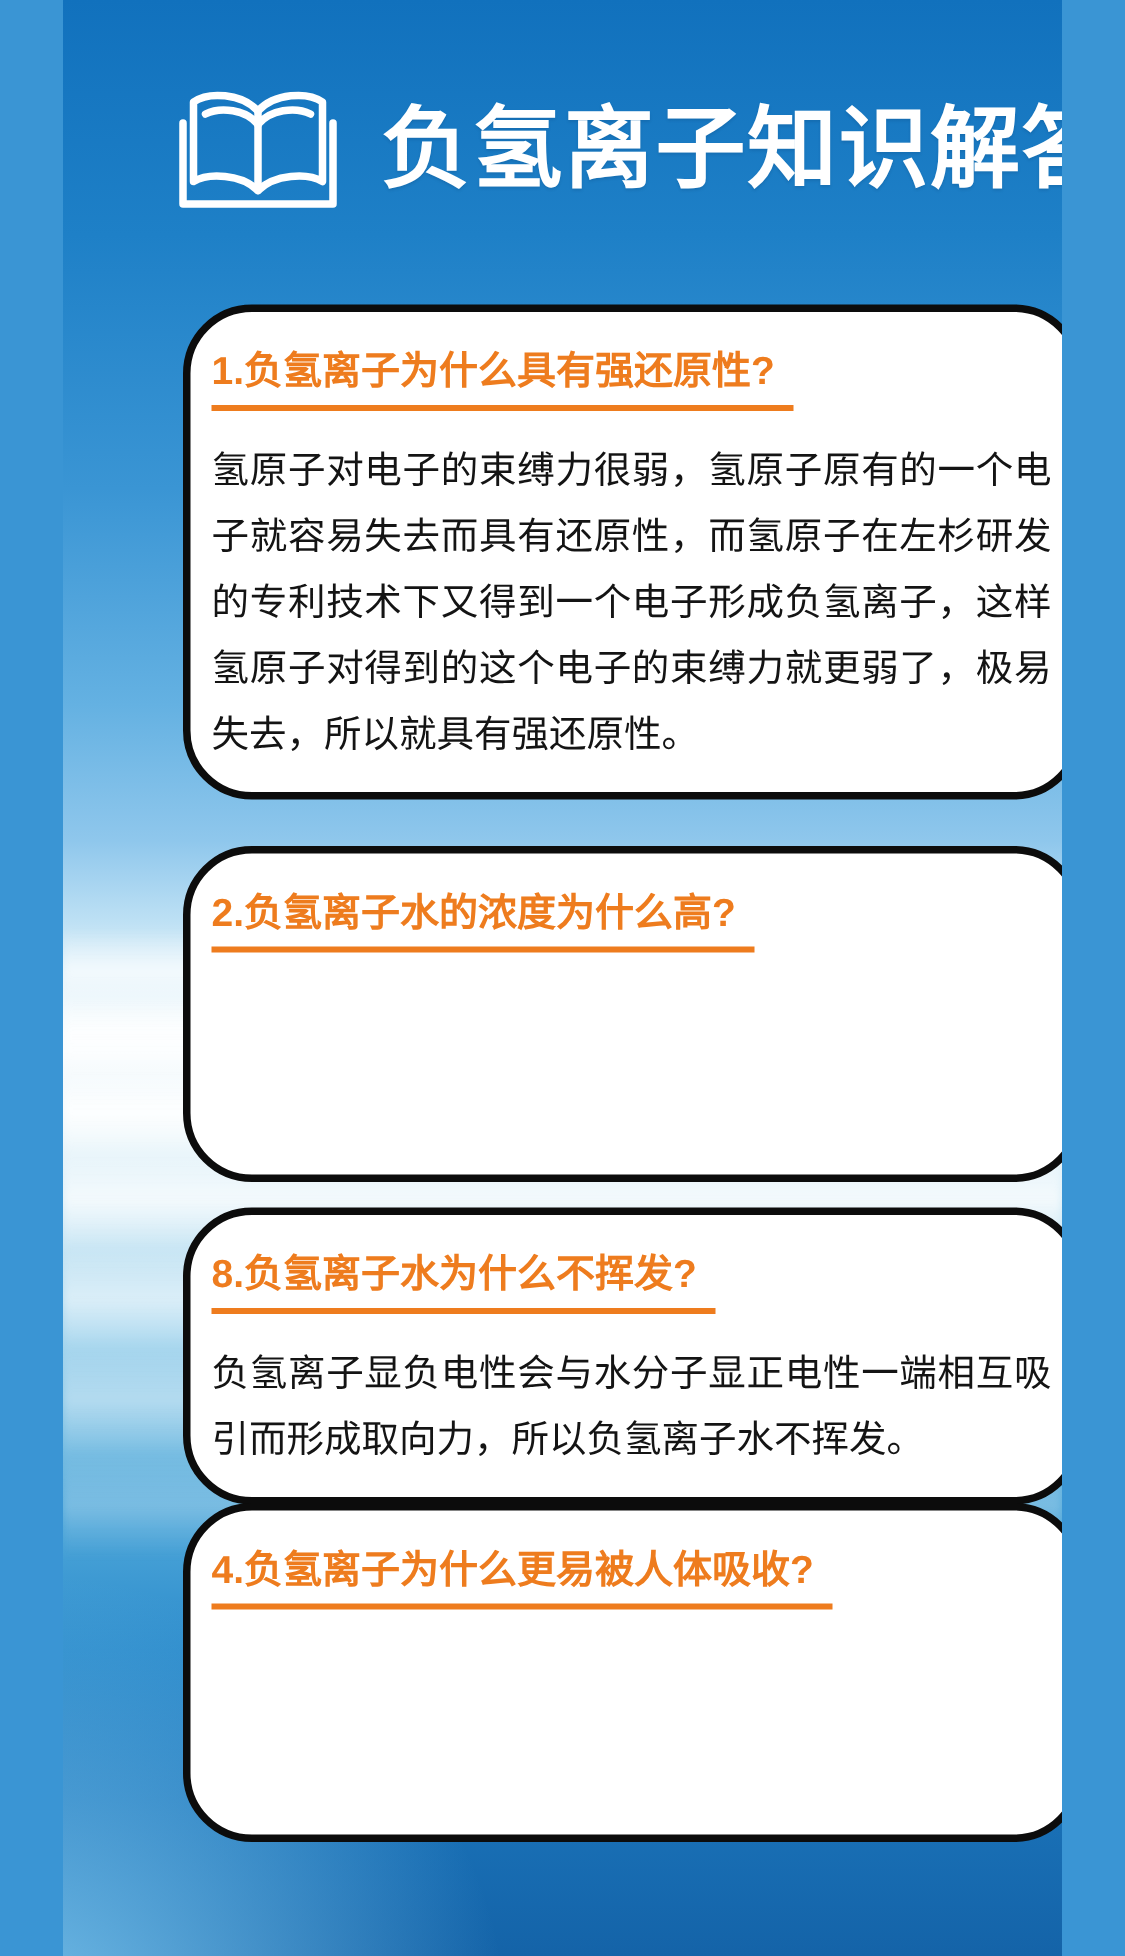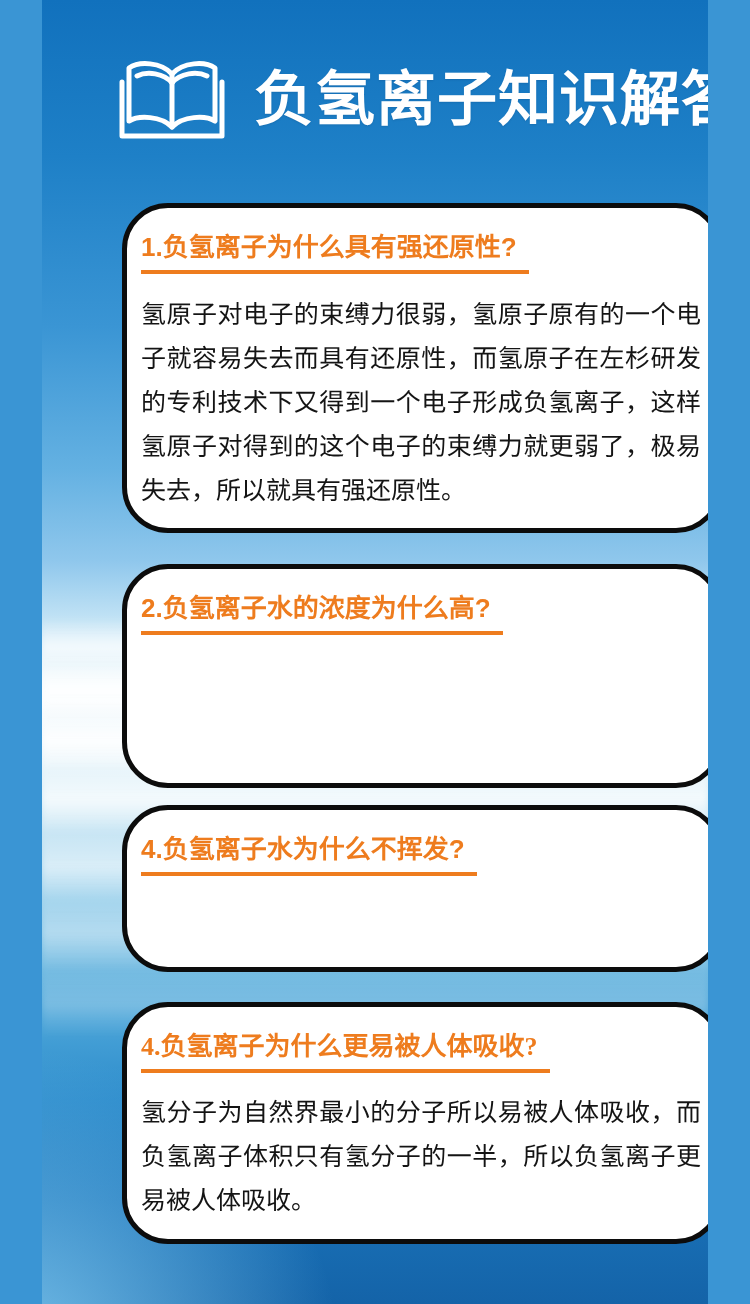--- a/index.html
+++ b/index.html
@@ -70,21 +70,21 @@
   .card {
     position: absolute; left: 80px; width: 600px;
     background: var(--card-bg, #ffffff);
     border: 5px solid var(--card-border, #0c0c0c);
     border-radius: 46px;
     padding: 24px 16px 16px 14px;
   }
   .card-1 { top: 203px; min-height: 307px; }
   .card-2 { top: 564px; min-height: 224px; }
   .card-3 { top: 805px; min-height: 167px; }
-  .card-4 { top: 1002px; min-height: 226px; font-family: Liberation Serif, serif; }
+  .card-4 { top: 1002px; min-height: 226px; }
   .card-title {
     display: inline-block;
     color: var(--accent-orange, #ee7c1e);
     font-size: 26px; font-weight: 700; line-height: 1.2;
     border-bottom: 4px solid var(--accent-orange, #ee7c1e);
     padding: 0 12px 7px 0;
     margin-bottom: 18px;
     white-space: nowrap;
   }
   .card-body {
@@ -118,21 +118,21 @@
   <section class="card card-1">
     <h2 class="card-title">1.负氢离子为什么具有强还原性?</h2>
     <p class="card-body">氢原子对电子的束缚力很弱，氢原子原有的一个电子就容易失去而具有还原性，而氢原子在左杉研发的专利技术下又得到一个电子形成负氢离子，这样氢原子对得到的这个电子的束缚力就更弱了，极易失去，所以就具有强还原性。</p>
   </section>
 
   <section class="card card-2">
     <h2 class="card-title">2.负氢离子水的浓度为什么高?</h2>
   </section>
 
   <section class="card card-3">
-    <h2 class="card-title">4.负氢离子水为什么不挥发?</h2>
+    <h2 class="card-title">8.负氢离子水为什么不挥发?</h2>
+    <p class="card-body">负氢离子显负电性会与水分子显正电性一端相互吸引而形成取向力，所以负氢离子水不挥发。</p>
   </section>
 
   <section class="card card-4">
     <h2 class="card-title">4.负氢离子为什么更易被人体吸收?</h2>
-    <p class="card-body">氢分子为自然界最小的分子所以易被人体吸收，而负氢离子体积只有氢分子的一半，所以负氢离子更易被人体吸收。</p>
   </section>
 
 </div>
 
 </body></html>

